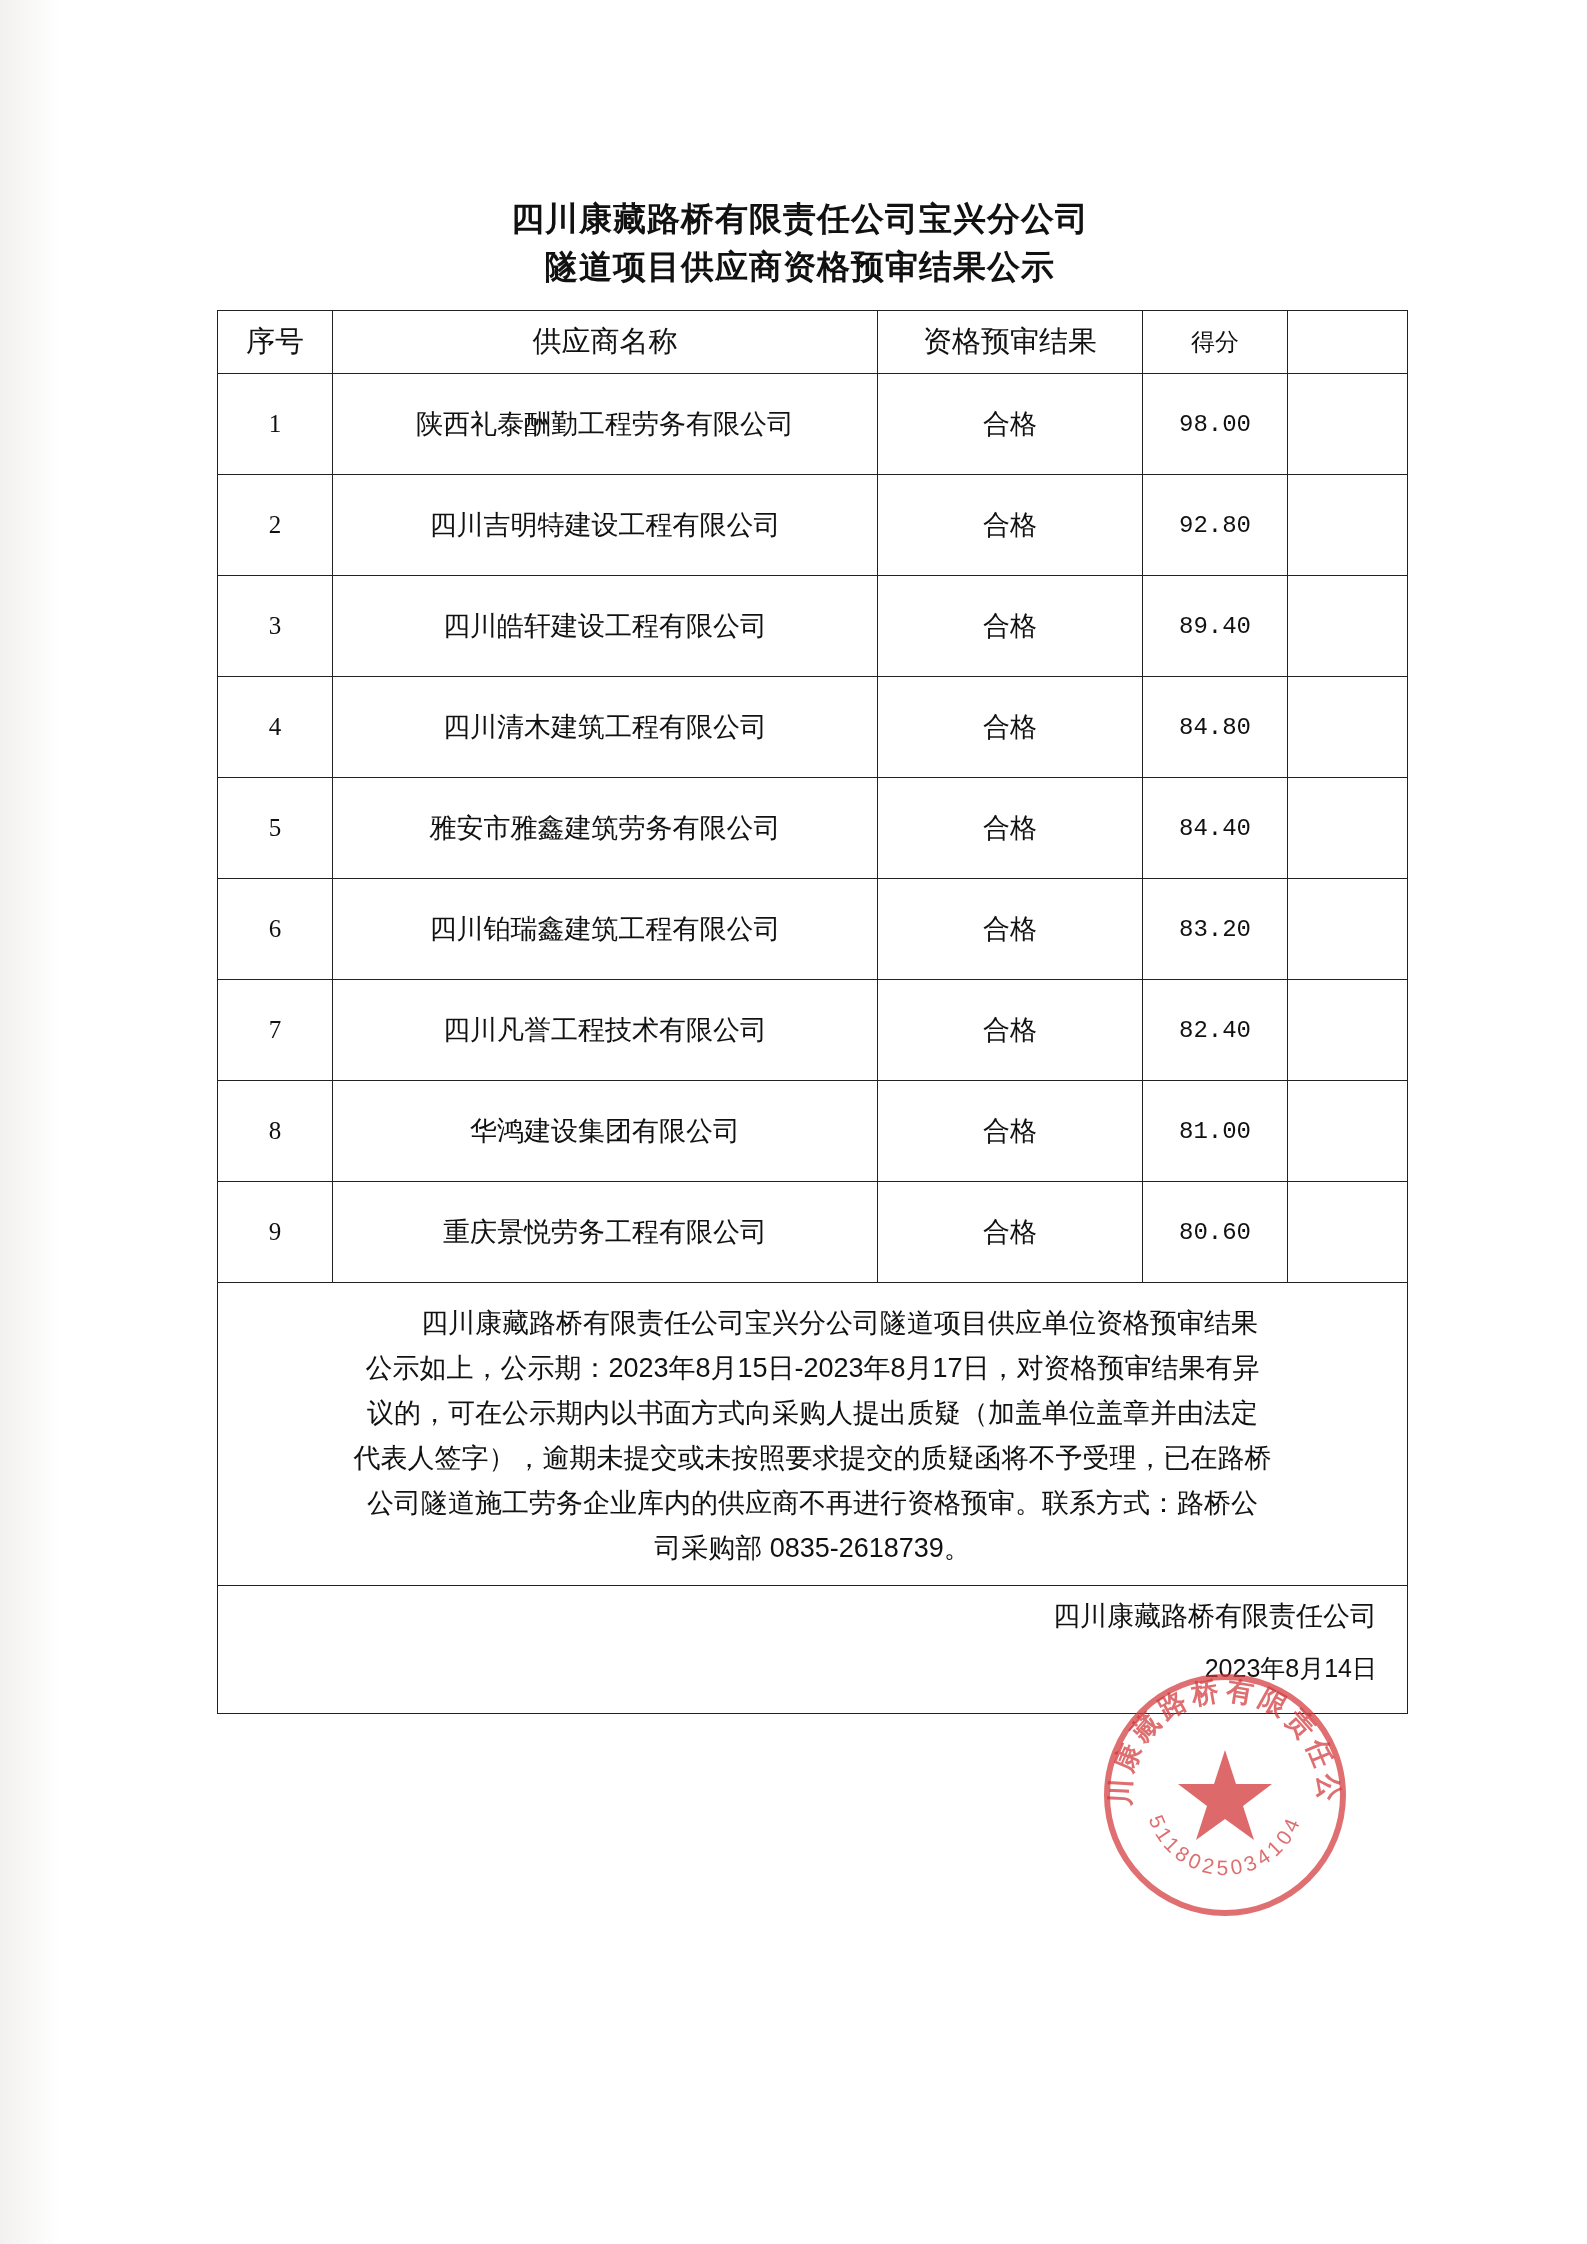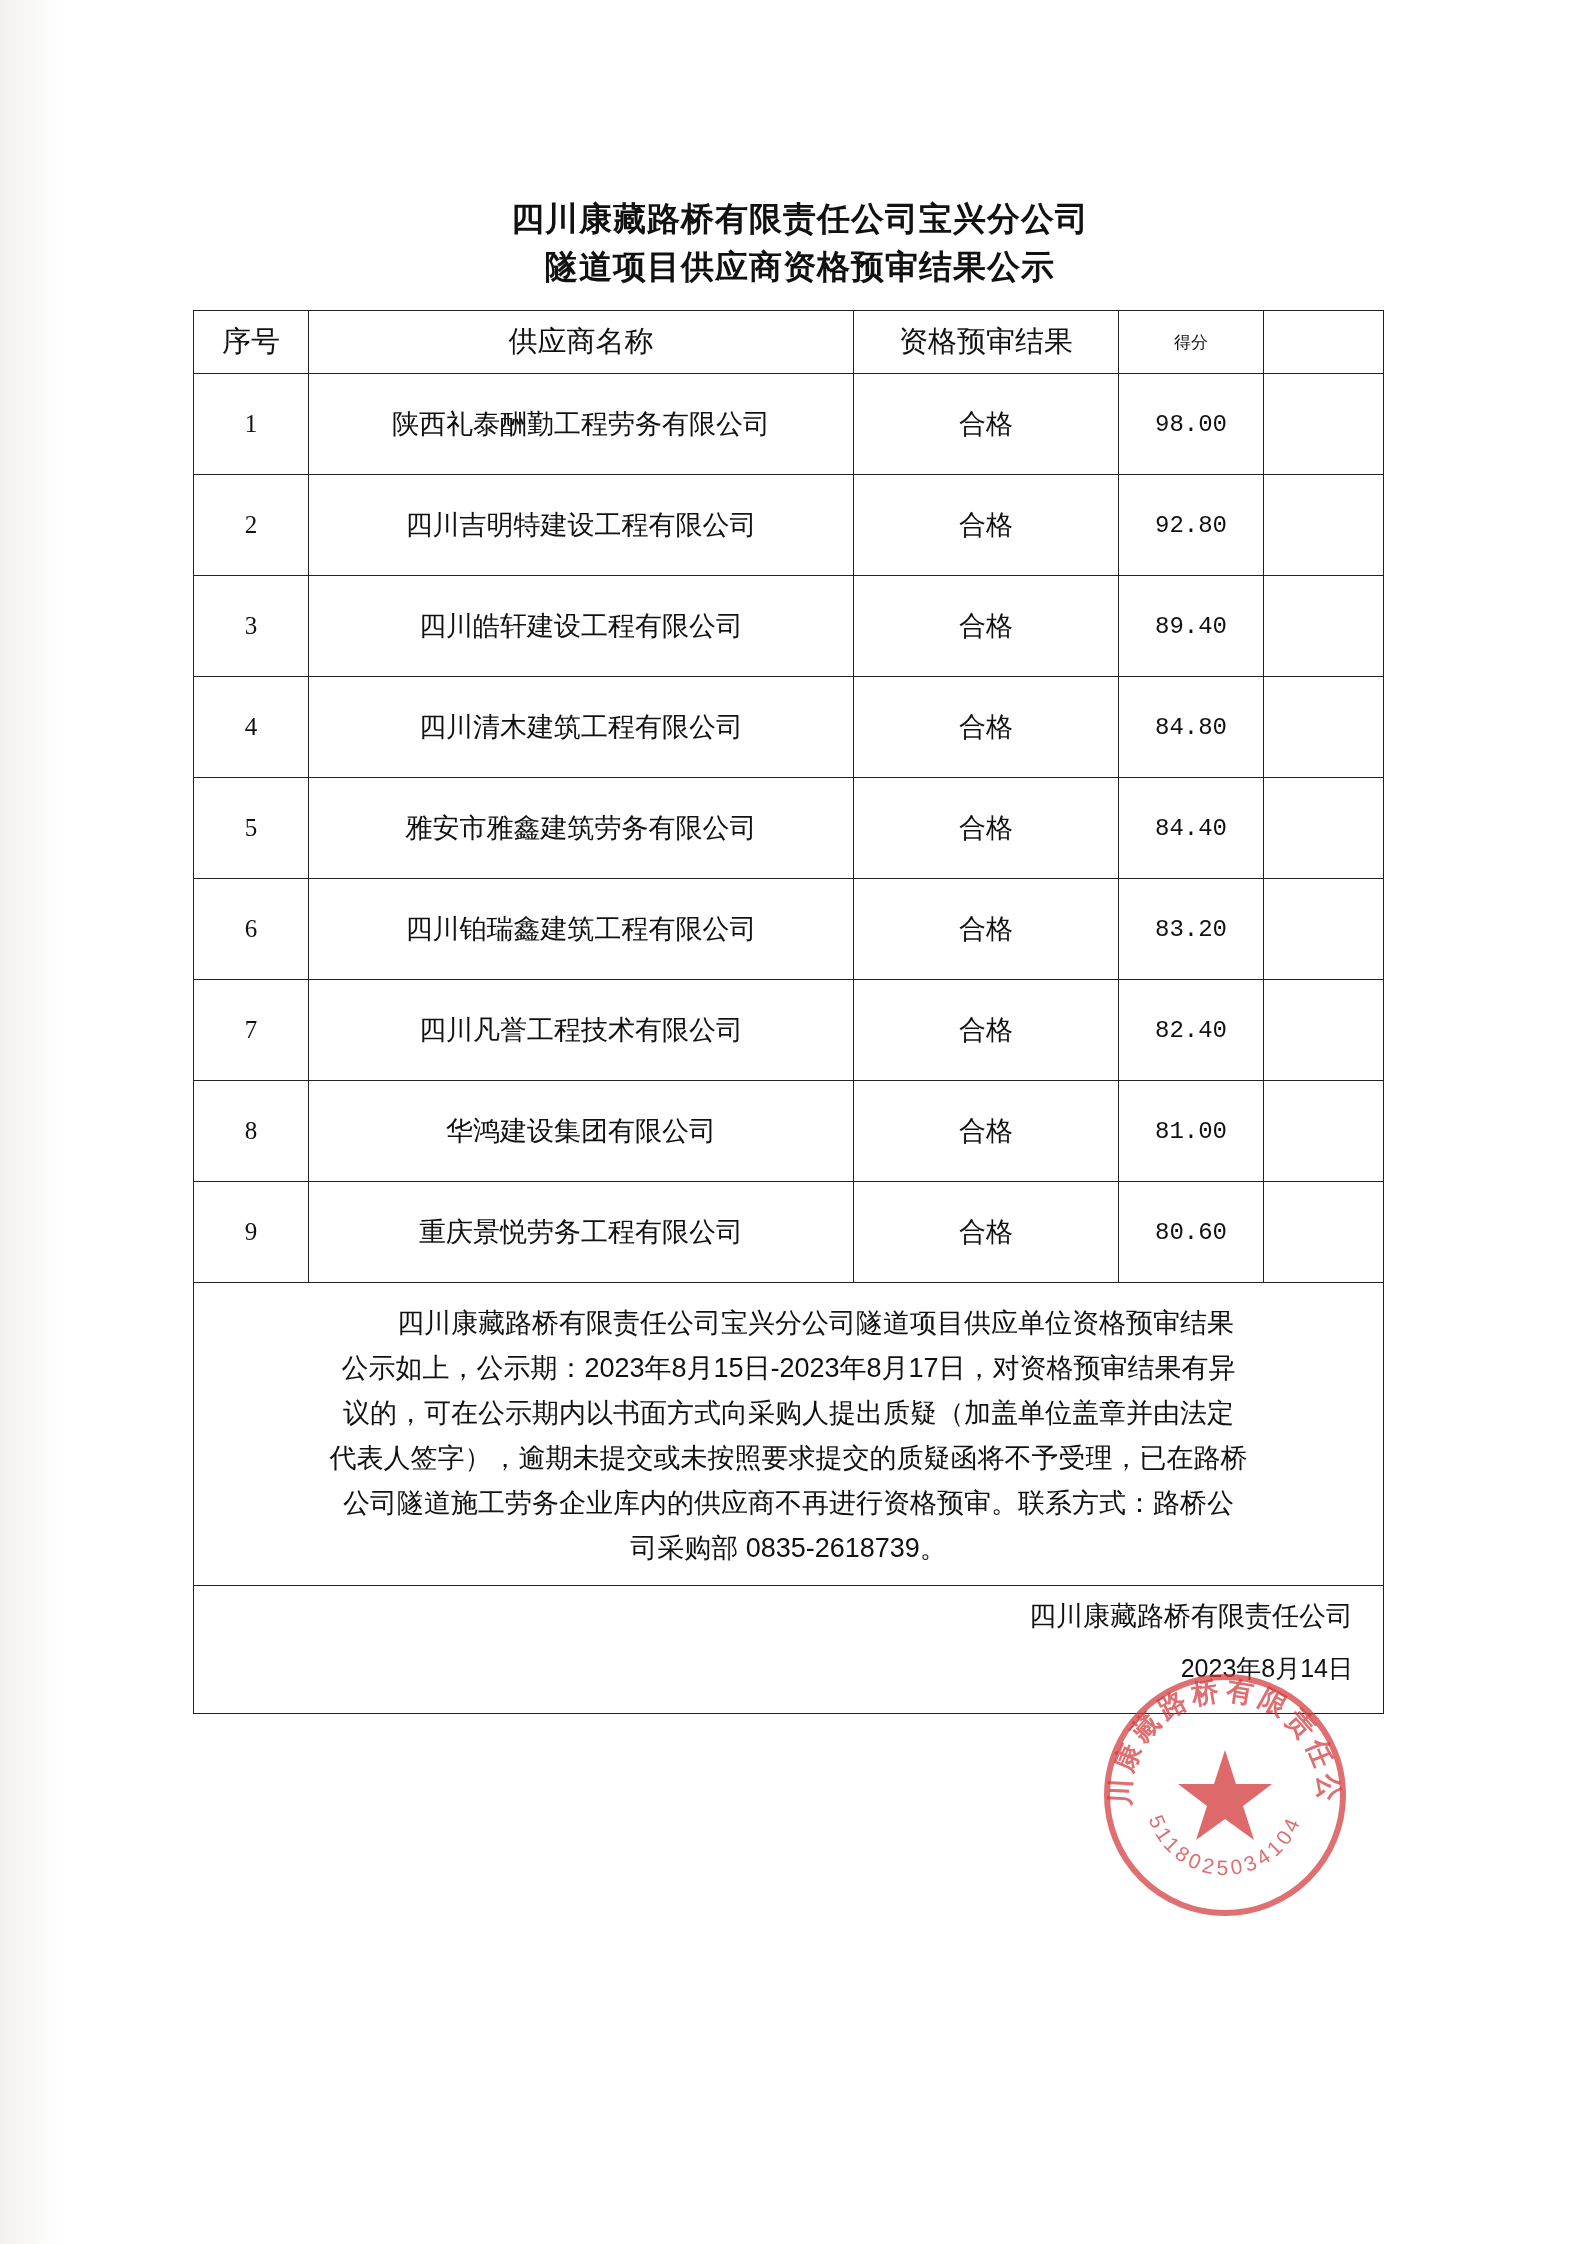--- a/index.html
+++ b/index.html
@@ -39,21 +39,21 @@
     font-weight: bold;
     font-size: 33px;
     line-height: 48px;
     letter-spacing: 1px;
     font-family: "Liberation Sans", "DejaVu Sans", sans-serif;
   }
   .title-line { display: block; }
 
   table.main {
     position: absolute;
-    left: 193px;
+    left: 217px;
     top: 310px;
     width: 1190px;
     border-collapse: collapse;
     table-layout: fixed;
     border-radius: 6px;
   }
   table.main td, table.main th {
     border: 1.5px solid #222;
     padding: 0;
     text-align: center;
@@ -66,21 +66,21 @@
   .col-score   { width: 145px; }
   .col-blank   { width: 120px; }
 
   thead td {
     height: 62px;
     font-size: 29px;
     font-weight: bold;
     font-family: "Liberation Sans", "DejaVu Sans", sans-serif;
   }
   thead td.score-head {
-    font-size: 17px;
+    font-size: 24px;
   }
   tbody td {
     height: 100px;
     font-size: 27px;
     font-family: "Liberation Sans", "DejaVu Sans", sans-serif;
   }
   tbody td.no-cell {
     font-size: 25px;
     font-family: "Liberation Serif", "DejaVu Serif", serif;
   }

